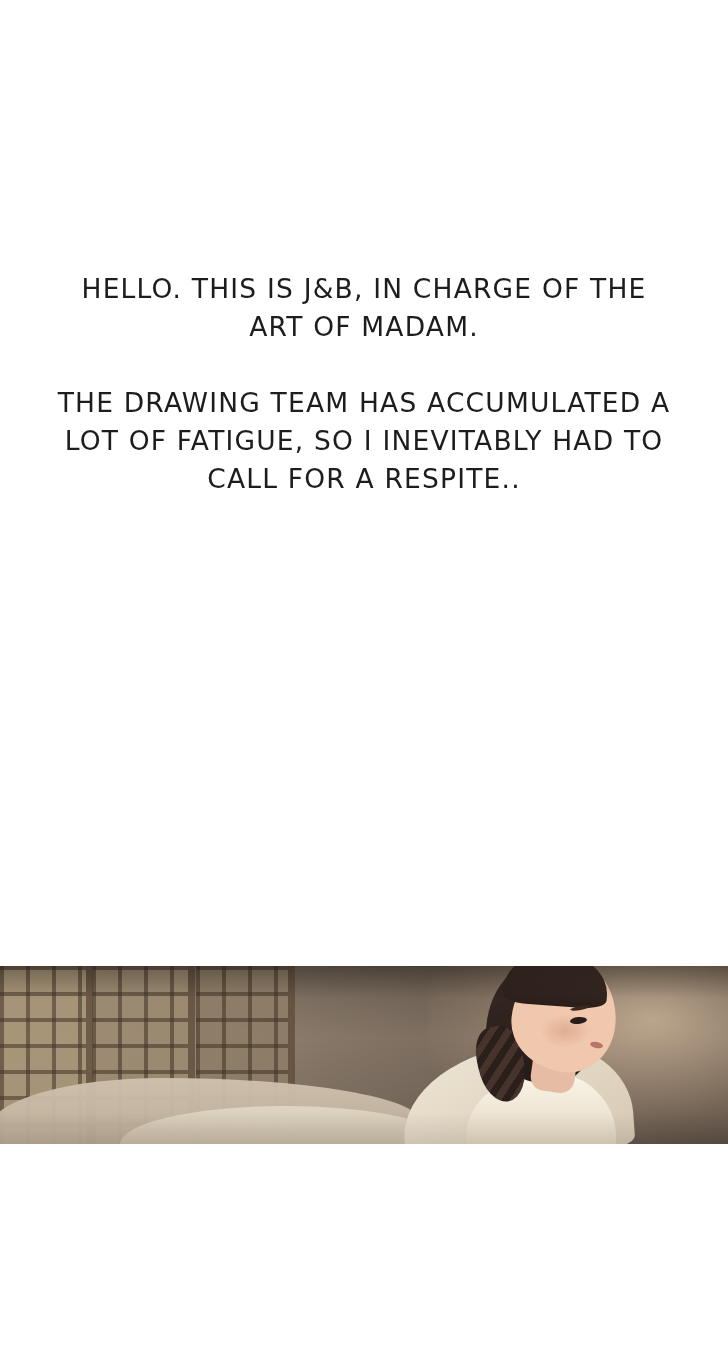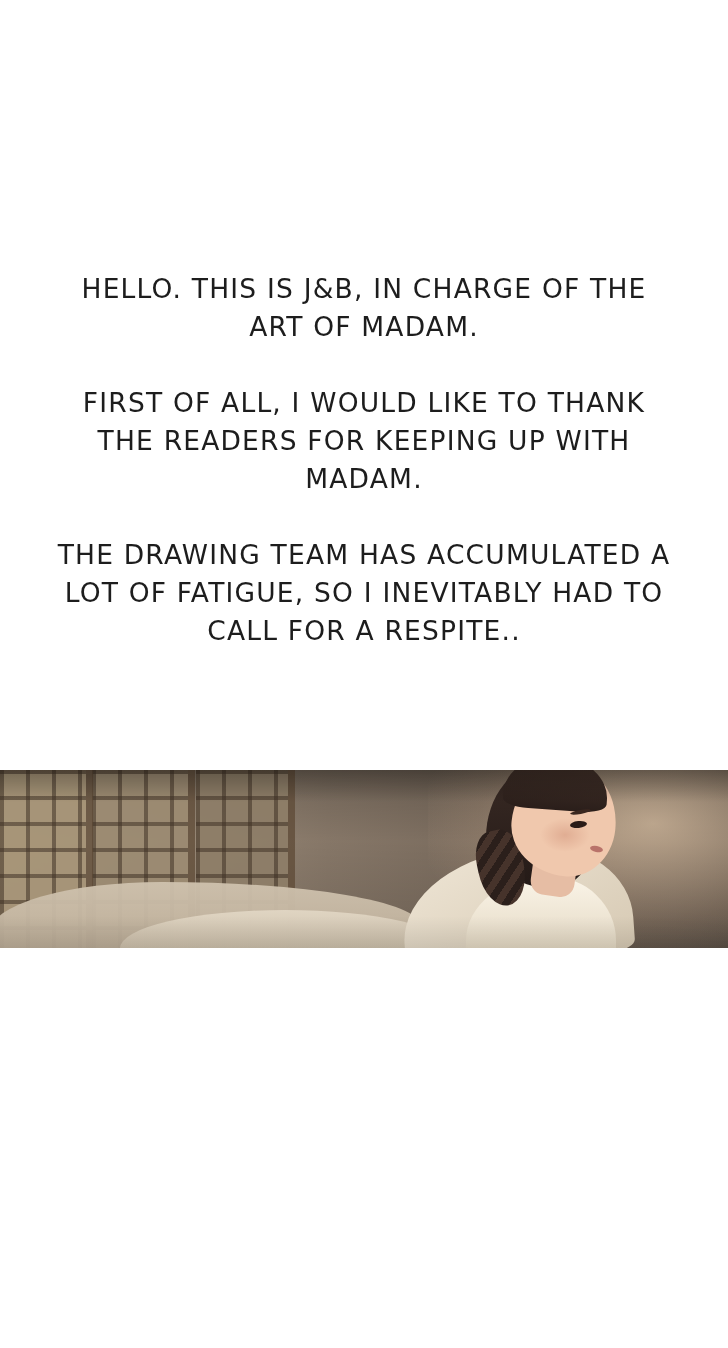--- a/index.html
+++ b/index.html
@@ -6,21 +6,21 @@
     margin: 0;
     padding: 0;
     background: #ffffff;
   }
   body {
     font-family: "DejaVu Sans", sans-serif;
   }
   .page {
     position: relative;
     width: 728px;
-    height: 948px;
+    height: 1144px;
     background: #ffffff;
     overflow: hidden;
   }
   .note-block {
     position: absolute;
     top: 270px;
     left: 0;
     width: 728px;
     text-align: center;
     color: #1d1d1d;
@@ -239,21 +239,20 @@
   }
 </style>
 </head>
 <body>
 
 <div class="page">
 
   <div class="note-block">
     <p class="para">HELLO.
 THIS IS J&amp;B, IN CHARGE OF THE ART OF MADAM.</p>
-    <p class="para">FIRST OF ALL, I WOULD LIKE TO THANK THE READERS FOR KEEPING UP WITH MADAM.</p>
     <p class="para">THE DRAWING TEAM HAS ACCUMULATED A LOT OF FATIGUE, SO I INEVITABLY HAD TO CALL FOR A RESPITE..</p>
   </div>
 
   <div class="art-strip">
     <div class="room"></div>
 
     <div class="lattice l1"></div>
     <div class="lattice l2"></div>
     <div class="lattice l3"></div>
     <div class="frame f1"></div>

